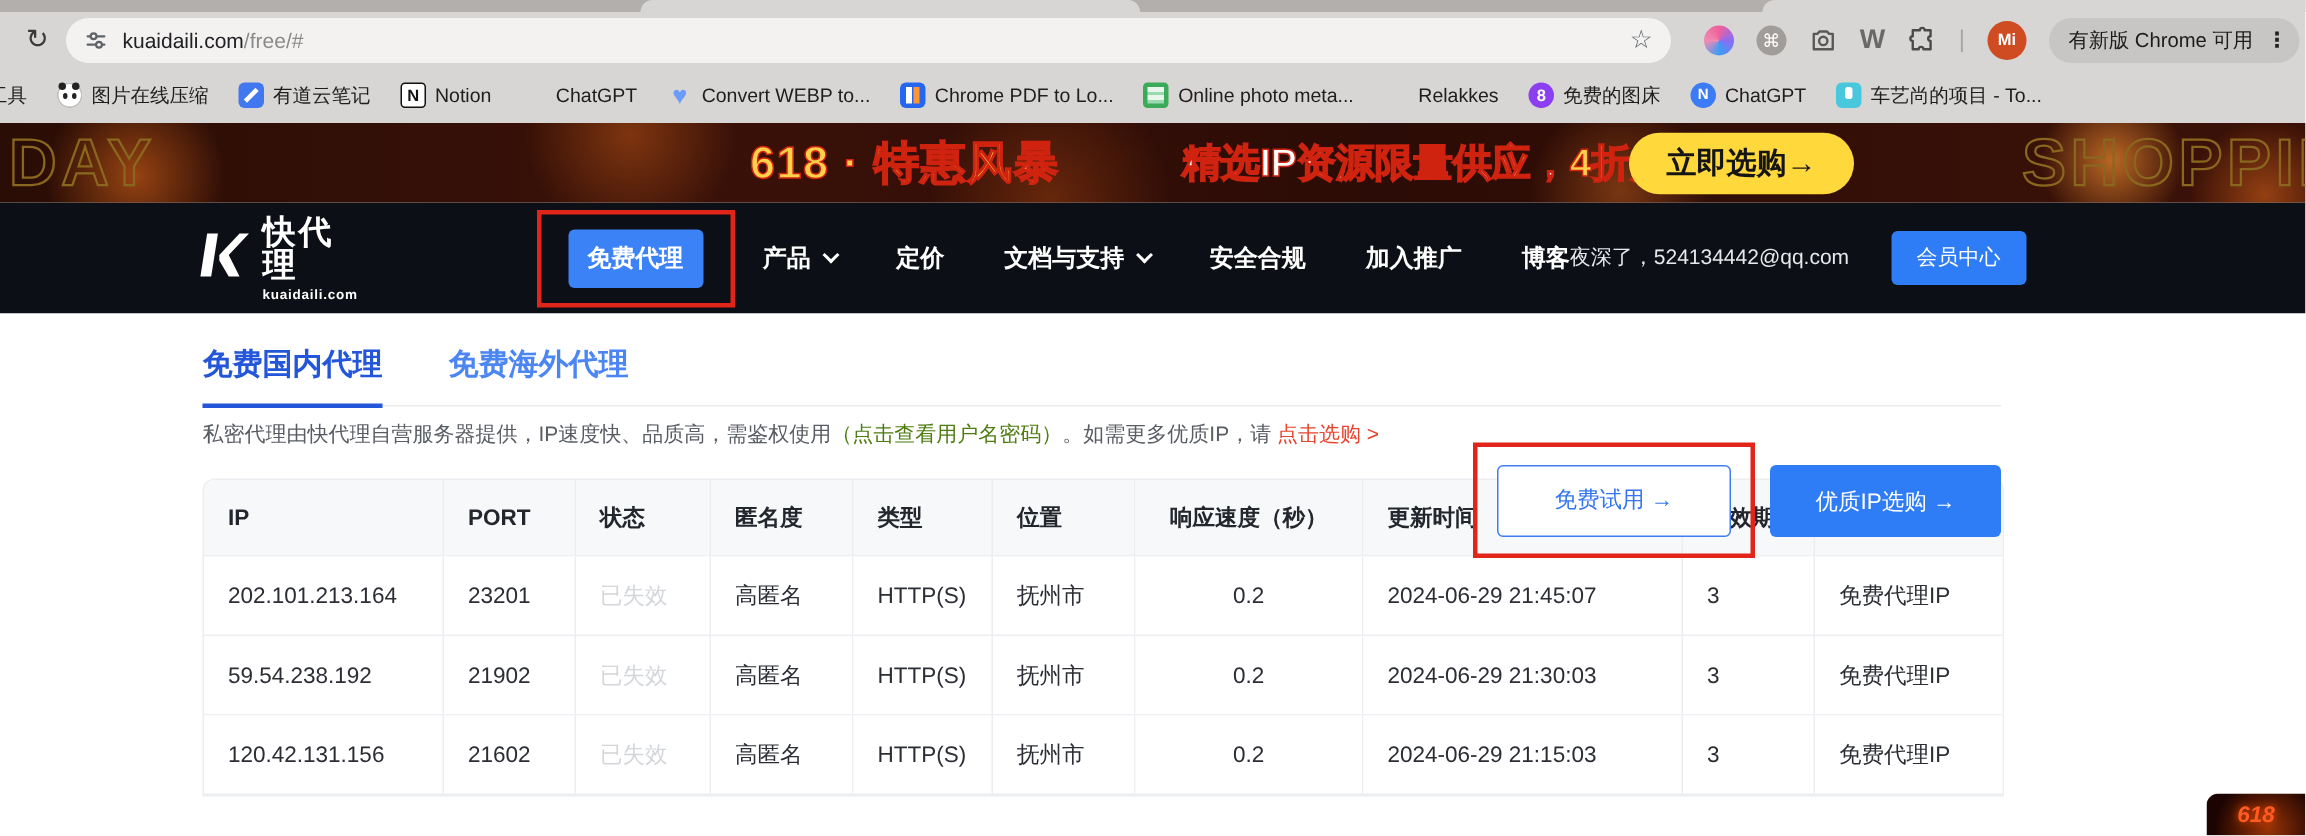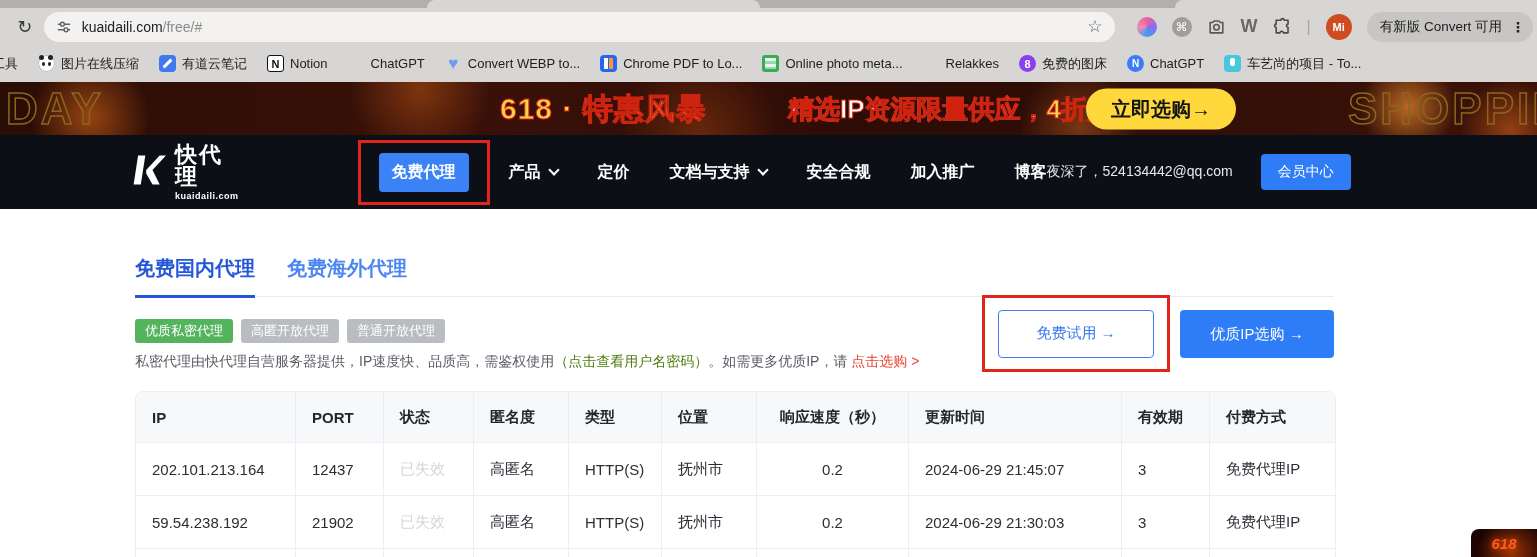--- a/index.html
+++ b/index.html
@@ -78,21 +78,21 @@
   .nav-item { color:#fff; font-size:16px; font-weight:600; position:relative; display:flex; align-items:center; cursor:pointer; white-space:nowrap; }
   .nav-pill { background:#3b82f6; padding:9px 13px; border-radius:4px; }
   .red-box { position:absolute; left:-21px; right:-21px; top:-13px; bottom:-13px; border:3px solid #e1251b; pointer-events:none; }
   .caret { width:8px; height:8px; border-right:2px solid #fff; border-bottom:2px solid #fff; transform:rotate(45deg); margin:-4px 0 0 9px; }
   .nav-right { margin-left:auto; display:flex; align-items:center; gap:28px; }
   .greeting { color:#e6e8ea; font-size:14px; white-space:nowrap; }
   .member-btn { background:#2e7cf6; color:#fff; font-size:14px; padding:9px 17px; border-radius:4px; cursor:pointer; white-space:nowrap; }
 
   
   .main { position:relative; background:#fff; height:348px; }
-  .tabs { display:flex; gap:32px; margin-left:135px; padding-top:46px; width:1199px; border-bottom:1px solid #ececec; }
+  .tabs { display:flex; gap:44px; margin-left:135px; padding-top:20px; width:1199px; border-bottom:1px solid #ececec; }
   .tab { font-size:20px; padding-bottom:13px; cursor:pointer; }
   .tab.active { color:#2356d8; font-weight:700; border-bottom:3px solid #2356d8; margin-bottom:-2px; }
   .tab.inactive { color:#4c86f3; font-weight:600; }
   .tags { margin:22px 0 0 135px; display:flex; gap:8px; }
   .tag { color:#fff; font-size:13px; padding:3px 10px; border-radius:3px; cursor:pointer; }
   .desc { margin:10px 0 0 135px; font-size:14px; color:#585c63; }
   .link-blue { color:#4d7c0f; cursor:pointer; }
   .link-red { color:#e8442e; cursor:pointer;margin-top:20px; }
   .trial-annotation { position:absolute; left:982px; top:86px; width:188px; height:77px; border:3px solid #e1251b; display:flex; align-items:center; justify-content:center; }
   .trial-btn { width:156px; height:48px; border:1px solid #3f7ef2; border-radius:4px; color:#3576f0; font-size:15px; display:flex; align-items:center; justify-content:center; background:#fff; cursor:pointer; }
@@ -146,21 +146,21 @@
       </span>
       <span class="ext-w">W</span>
       <span class="ext-ico">
         <svg width="19" height="19" viewBox="0 0 24 24" fill="none" stroke="#4c4a48" stroke-width="2" stroke-linejoin="round">
             <path d="M10 4a2 2 0 1 1 4 0h5v5a2 2 0 1 0 0 4v7h-6a2 2 0 1 0-4 0H4v-7a2 2 0 1 1 0-4V4z"></path>
           </svg>
       </span>
       <span class="divider">|</span>
       <span class="avatar">Mi</span>
       <span class="update-pill">
-        <span>有新版 Convert 可用</span>
+        <span>有新版 Chrome 可用</span>
         <span class="kebab">⋮</span>
       </span>
     </div>
   </div>
   <div class="bookmarks">
       <div class="bm">
         <span class="bml">工具</span>
       </div>
       <div class="bm">
         <span class="bmi ic-panda"></span>
@@ -262,46 +262,41 @@
     <span class="greeting">夜深了，524134442@qq.com</span>
     <span class="member-btn">会员中心</span>
   </div>
 </div>
 
 <div class="main">
   <div class="tabs">
     <span class="tab active">免费国内代理</span>
     <span class="tab inactive">免费海外代理</span>
   </div>
-  <div class="tags">
-      <span class="tag" style="background: rgb(84, 180, 94);">优质私密代理</span>
-      <span class="tag" style="background: rgb(185, 188, 193);">高匿开放代理</span>
-      <span class="tag" style="background: rgb(185, 188, 193);">普通开放代理</span>
-    </div>
   <div class="desc"><span>私密代理由快代理自营服务器提供，IP速度快、品质高，需鉴权使用</span><span class="link-blue">（点击查看用户名密码）</span><span>。如需更多优质IP，请 </span><span class="link-red">点击选购 &gt;</span></div>
 
   <div class="trial-annotation">
     <span class="trial-btn">免费试用 →</span>
   </div>
   <span class="buy-btn">优质IP选购 →</span>
 
   <div class="tbl-wrap">
     <div class="tbl">
         <div class="th c0">IP</div>
         <div class="th c1">PORT</div>
         <div class="th c2">状态</div>
         <div class="th c3">匿名度</div>
         <div class="th c4">类型</div>
         <div class="th c5">位置</div>
         <div class="th c6">响应速度（秒）</div>
         <div class="th c7">更新时间</div>
         <div class="th c8">有效期</div>
         <div class="th c9">付费方式</div>
         <div class="td c0">202.101.213.164</div>
-        <div class="td c1">12437</div>
+        <div class="td c1">23201</div>
         <div class="td c2 muted">已失效</div>
         <div class="td c3">高匿名</div>
         <div class="td c4">HTTP(S)</div>
         <div class="td c5">抚州市</div>
         <div class="td c6">0.2</div>
         <div class="td c7">2024-06-29 21:45:07</div>
         <div class="td c8">3</div>
         <div class="td c9">免费代理IP</div>
         <div class="td c0">59.54.238.192</div>
         <div class="td c1">21902</div>

